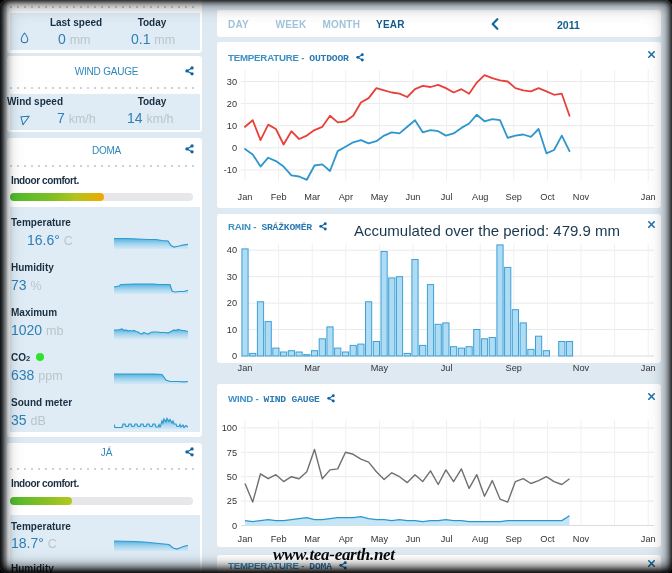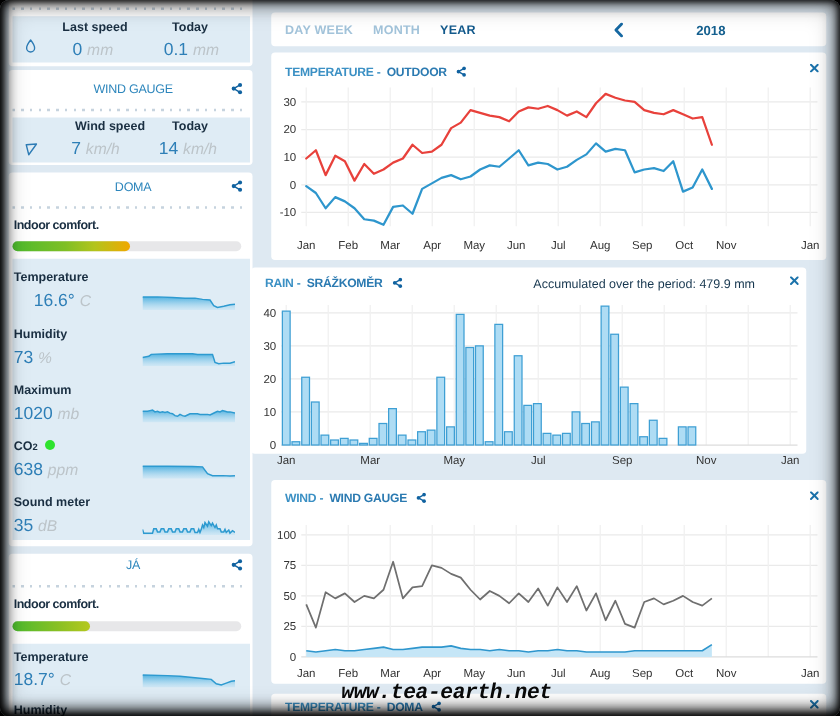--- a/index.html
+++ b/index.html
@@ -14,27 +14,27 @@
               inset 7px 0 10px -5px rgba(0,0,0,0.85),
               inset 0 -8px 12px -5px rgba(0,0,0,0.85); }
 .panel { position:absolute; background:#fff; border-radius:3px; }
 .sec { position:absolute; background:#dfecf5; left:3px; width:190px; }
 .dots { position:absolute; height:2px;
   background-image:repeating-linear-gradient(90deg,#c6d3de 0 2px,
     rgba(0,0,0,0) 2px 7px); }
 .lbl { position:absolute; font-size:10px; color:#1a2f42; font-weight:bold;
   white-space:nowrap; }
 .val { position:absolute; font-size:14px; color:#2e7fb7; white-space:nowrap; }
-.unit { font-size:12.5px; color:#bcc4c9;font-style:italic; }
+.unit { font-size:12.5px; color:#bcc4c9; }
 .hdr { position:absolute; width:100%; text-align:center; text-indent:4px; font-size:10px;
   color:#2d86bc; letter-spacing:-0.2px; }
 .ctitle { position:absolute; left:11px; font-size:9.7px; font-weight:bold;
   letter-spacing:-0.2px; color:#3b90c4; white-space:nowrap; }
-.ctitle b { color:#2b7ab1; font-weight:bold; }
-.cinfo { position:absolute; right:41px; font-size:10px; color:#17374f;
+.ctitle b { color:#2b7ab1; font-weight:bold;font-family:Liberation Mono, monospace; }
+.cinfo { position:absolute; right:41px; font-size:15px; color:#17374f;
   white-space:nowrap; }
 .share { position:absolute; line-height:0; }
 .share svg { display:block; }
 .closex { position:absolute; right:6px; line-height:0; }
 .closex svg { display:block; }
 .spark { position:absolute; left:107px; }
 </style></head>
 <body>
 <div id="page">
 
@@ -61,21 +61,21 @@
             <circle cx="9.4" cy="10.4" r="2.2" stroke="none"></circle>
             <circle cx="2.6" cy="6.5" r="2.2" stroke="none"></circle>
           </g>
         </svg>
       </div>
   <div class="dots" style="top:31px;left:3px;width:189px"></div>
   <div class="sec" style="top:38px;height:36px"></div>
   <div style="position:absolute;left:13px;top:56px"><svg width="10" height="11" viewBox="0 0 10 11">
           <path d="M1 1.8 L9.2 1.2 L3 9.8 Z" fill="none" stroke="#2e7cb5" stroke-width="1.1" stroke-linejoin="round"></path>
         </svg></div>
-  <div class="lbl" style="left:12px;top:40px;width:138px;text-align:center">Wind speed</div>
+  <div class="lbl" style="left:0;top:40px;width:138px;text-align:left">Wind speed</div>
   <div class="lbl" style="left:76px;top:40px;width:138px;text-align:center">Today</div>
   <div class="val" style="left:50px;top:54px">7 <span class="unit">km/h</span></div>
   <div class="val" style="left:120px;top:54px">14 <span class="unit">km/h</span></div>
 </div>
 
 <div class="panel" style="left:7px;top:138px;width:195px;height:299px">
   <div class="hdr" style="top:7px">DOMA</div>
   <div class="share" style="right:8px;top:6px">
         <svg width="9" height="9.8" viewBox="0 0 12 13">
           <g stroke="#1062a0" stroke-width="1.6" fill="#1062a0">
@@ -192,29 +192,29 @@
           <path d="M0,13 L0,3 L20,3.5 L30,4 L40,5 L50,6 L55,6.5 L59,10 L63,11 L67,9.5 L71,8 L74,7.5 L74,13 Z" fill="url(#g6)"></path>
           <polyline points="0,3 20,3.5 30,4 40,5 50,6 55,6.5 59,10 63,11 67,9.5 71,8 74,7.5" fill="none" stroke="#2d9ad0" stroke-width="1.2"></polyline>
         </svg></div>
   <div class="lbl" style="left:4px;top:120px">Humidity</div>
 </div>
 
 <div class="panel" style="left:217px;top:10px;width:444px;height:27px">
   <div style="position:absolute;top:9px;left:11px;font-size:10px;
     font-weight:bold;letter-spacing:0.2px;color:#a2c3da;white-space:nowrap">
     <span>DAY</span>
-    <span style="margin-left:0">WEEK</span>
+    <span style="margin-left:24px">WEEK</span>
     <span style="margin-left:13px">MONTH</span>
     <span style="margin-left:13px;color:#135a8c">YEAR</span>
   </div>
   <svg style="position:absolute;left:274px;top:8px" width="8" height="12" viewBox="0 0 8 12">
     <polyline points="6.3,1.2 1.7,6 6.3,10.8" fill="none" stroke="#1668a2" stroke-width="2.2" stroke-linecap="round" stroke-linejoin="round"></polyline>
       </svg>
   <div style="position:absolute;top:9px;left:340px;font-size:10.5px;
-    font-weight:bold;color:#15608f">2018</div>
+    font-weight:bold;color:#15608f">2011</div>
 </div>
 
 <div class="panel" style="left:217px;top:42px;width:444px;height:166px">
   <div class="ctitle" style="top:10px">TEMPERATURE -&nbsp; <b>OUTDOOR</b>
     <span style="position:relative;top:1px;margin-left:5px"><svg width="8" height="8.7" viewBox="0 0 12 13">
             <g stroke="#1062a0" stroke-width="1.6" fill="#1062a0">
               <line x1="2.6" y1="6.5" x2="9.4" y2="2.6"></line>
               <line x1="2.6" y1="6.5" x2="9.4" y2="10.4"></line>
               <circle cx="9.4" cy="2.6" r="2.2" stroke="none"></circle>
               <circle cx="9.4" cy="10.4" r="2.2" stroke="none"></circle>
@@ -263,21 +263,21 @@
           <text x="263.2" y="157.5" text-anchor="middle" font-size="9.2" fill="#333333" font-family="Liberation Sans, sans-serif">Aug</text>
           <text x="296.8" y="157.5" text-anchor="middle" font-size="9.2" fill="#333333" font-family="Liberation Sans, sans-serif">Sep</text>
           <text x="330.4" y="157.5" text-anchor="middle" font-size="9.2" fill="#333333" font-family="Liberation Sans, sans-serif">Oct</text>
           <text x="364.0" y="157.5" text-anchor="middle" font-size="9.2" fill="#333333" font-family="Liberation Sans, sans-serif">Nov</text>
           <text x="431.2" y="157.5" text-anchor="middle" font-size="9.2" fill="#333333" font-family="Liberation Sans, sans-serif">Jan</text>
           <polyline points="28.0,84.8 35.7,78.2 43.5,98.1 51.2,82.6 58.9,87.0 66.6,102.5 74.4,89.2 82.1,97.0 89.8,93.6 97.5,88.1 105.3,84.8 113.0,73.8 120.7,80.4 128.5,79.3 136.2,73.8 143.9,60.5 151.6,56.1 159.4,46.1 167.1,48.3 174.8,50.5 182.5,51.7 190.3,55.0 198.0,47.2 205.7,43.9 213.5,45.0 221.2,42.8 228.9,46.1 236.6,50.5 244.4,47.2 252.1,51.7 259.8,40.6 267.5,33.1 275.3,36.2 283.0,38.4 290.7,39.5 298.4,46.1 306.2,48.3 313.9,49.4 321.6,46.1 329.4,49.4 337.1,52.8 344.8,51.7 352.5,73.8" fill="none" stroke="#e8413b" stroke-width="1.8" stroke-linejoin="round" stroke-linecap="round"></polyline>
           <polyline points="28.0,106.9 35.7,112.4 43.5,124.6 51.2,115.7 58.9,119.1 66.6,124.6 74.4,133.4 82.1,134.5 89.8,137.8 97.5,123.5 105.3,122.4 113.0,129.0 120.7,109.1 128.5,104.7 136.2,100.3 143.9,98.1 151.6,101.4 159.4,99.2 167.1,93.6 174.8,90.3 182.5,91.4 190.3,84.8 198.0,78.2 205.7,90.3 213.5,88.1 221.2,89.2 228.9,93.6 236.6,91.4 244.4,85.9 252.1,81.5 259.8,72.7 267.5,79.3 275.3,77.1 283.0,78.2 290.7,95.9 298.4,93.6 306.2,92.5 313.9,94.8 321.6,87.0 329.4,111.3 337.1,108.0 344.8,93.6 352.5,109.1" fill="none" stroke="#2e96cd" stroke-width="1.8" stroke-linejoin="round" stroke-linecap="round"></polyline>
         </svg></div>
 </div>
 
-<div class="panel" style="left:201px;top:214px;width:444px;height:149px">
+<div class="panel" style="left:217px;top:214px;width:444px;height:149px">
   <div class="ctitle" style="top:7px">RAIN -&nbsp; <b>SRÁŽKOMĚR</b>
     <span style="position:relative;top:1px;margin-left:5px"><svg width="8" height="8.7" viewBox="0 0 12 13">
             <g stroke="#1062a0" stroke-width="1.6" fill="#1062a0">
               <line x1="2.6" y1="6.5" x2="9.4" y2="2.6"></line>
               <line x1="2.6" y1="6.5" x2="9.4" y2="10.4"></line>
               <circle cx="9.4" cy="2.6" r="2.2" stroke="none"></circle>
               <circle cx="9.4" cy="10.4" r="2.2" stroke="none"></circle>
               <circle cx="2.6" cy="6.5" r="2.2" stroke="none"></circle>
             </g>
           </svg></span></div>
@@ -442,17 +442,17 @@
         <svg width="7" height="7" viewBox="0 0 7 7">
           <g stroke="#1b72ab" stroke-width="1.6" stroke-linecap="round">
             <line x1="0.8" y1="0.8" x2="6.2" y2="6.2"></line>
             <line x1="6.2" y1="0.8" x2="0.8" y2="6.2"></line>
           </g>
         </svg>
       </div>
 </div>
 
 <div style="position:absolute;left:273px;top:545px;z-index:60;
-  font-family:Liberation Mono, monospace;font-weight:bold;font-style:italic;
+  font-family:Liberation Serif, serif;font-weight:bold;font-style:italic;
   font-size:17px;letter-spacing:-0.3px;color:#0a0a0a">www.tea-earth.net</div>
 
 </div>
 <div id="vig"></div>
 
 </body></html>

